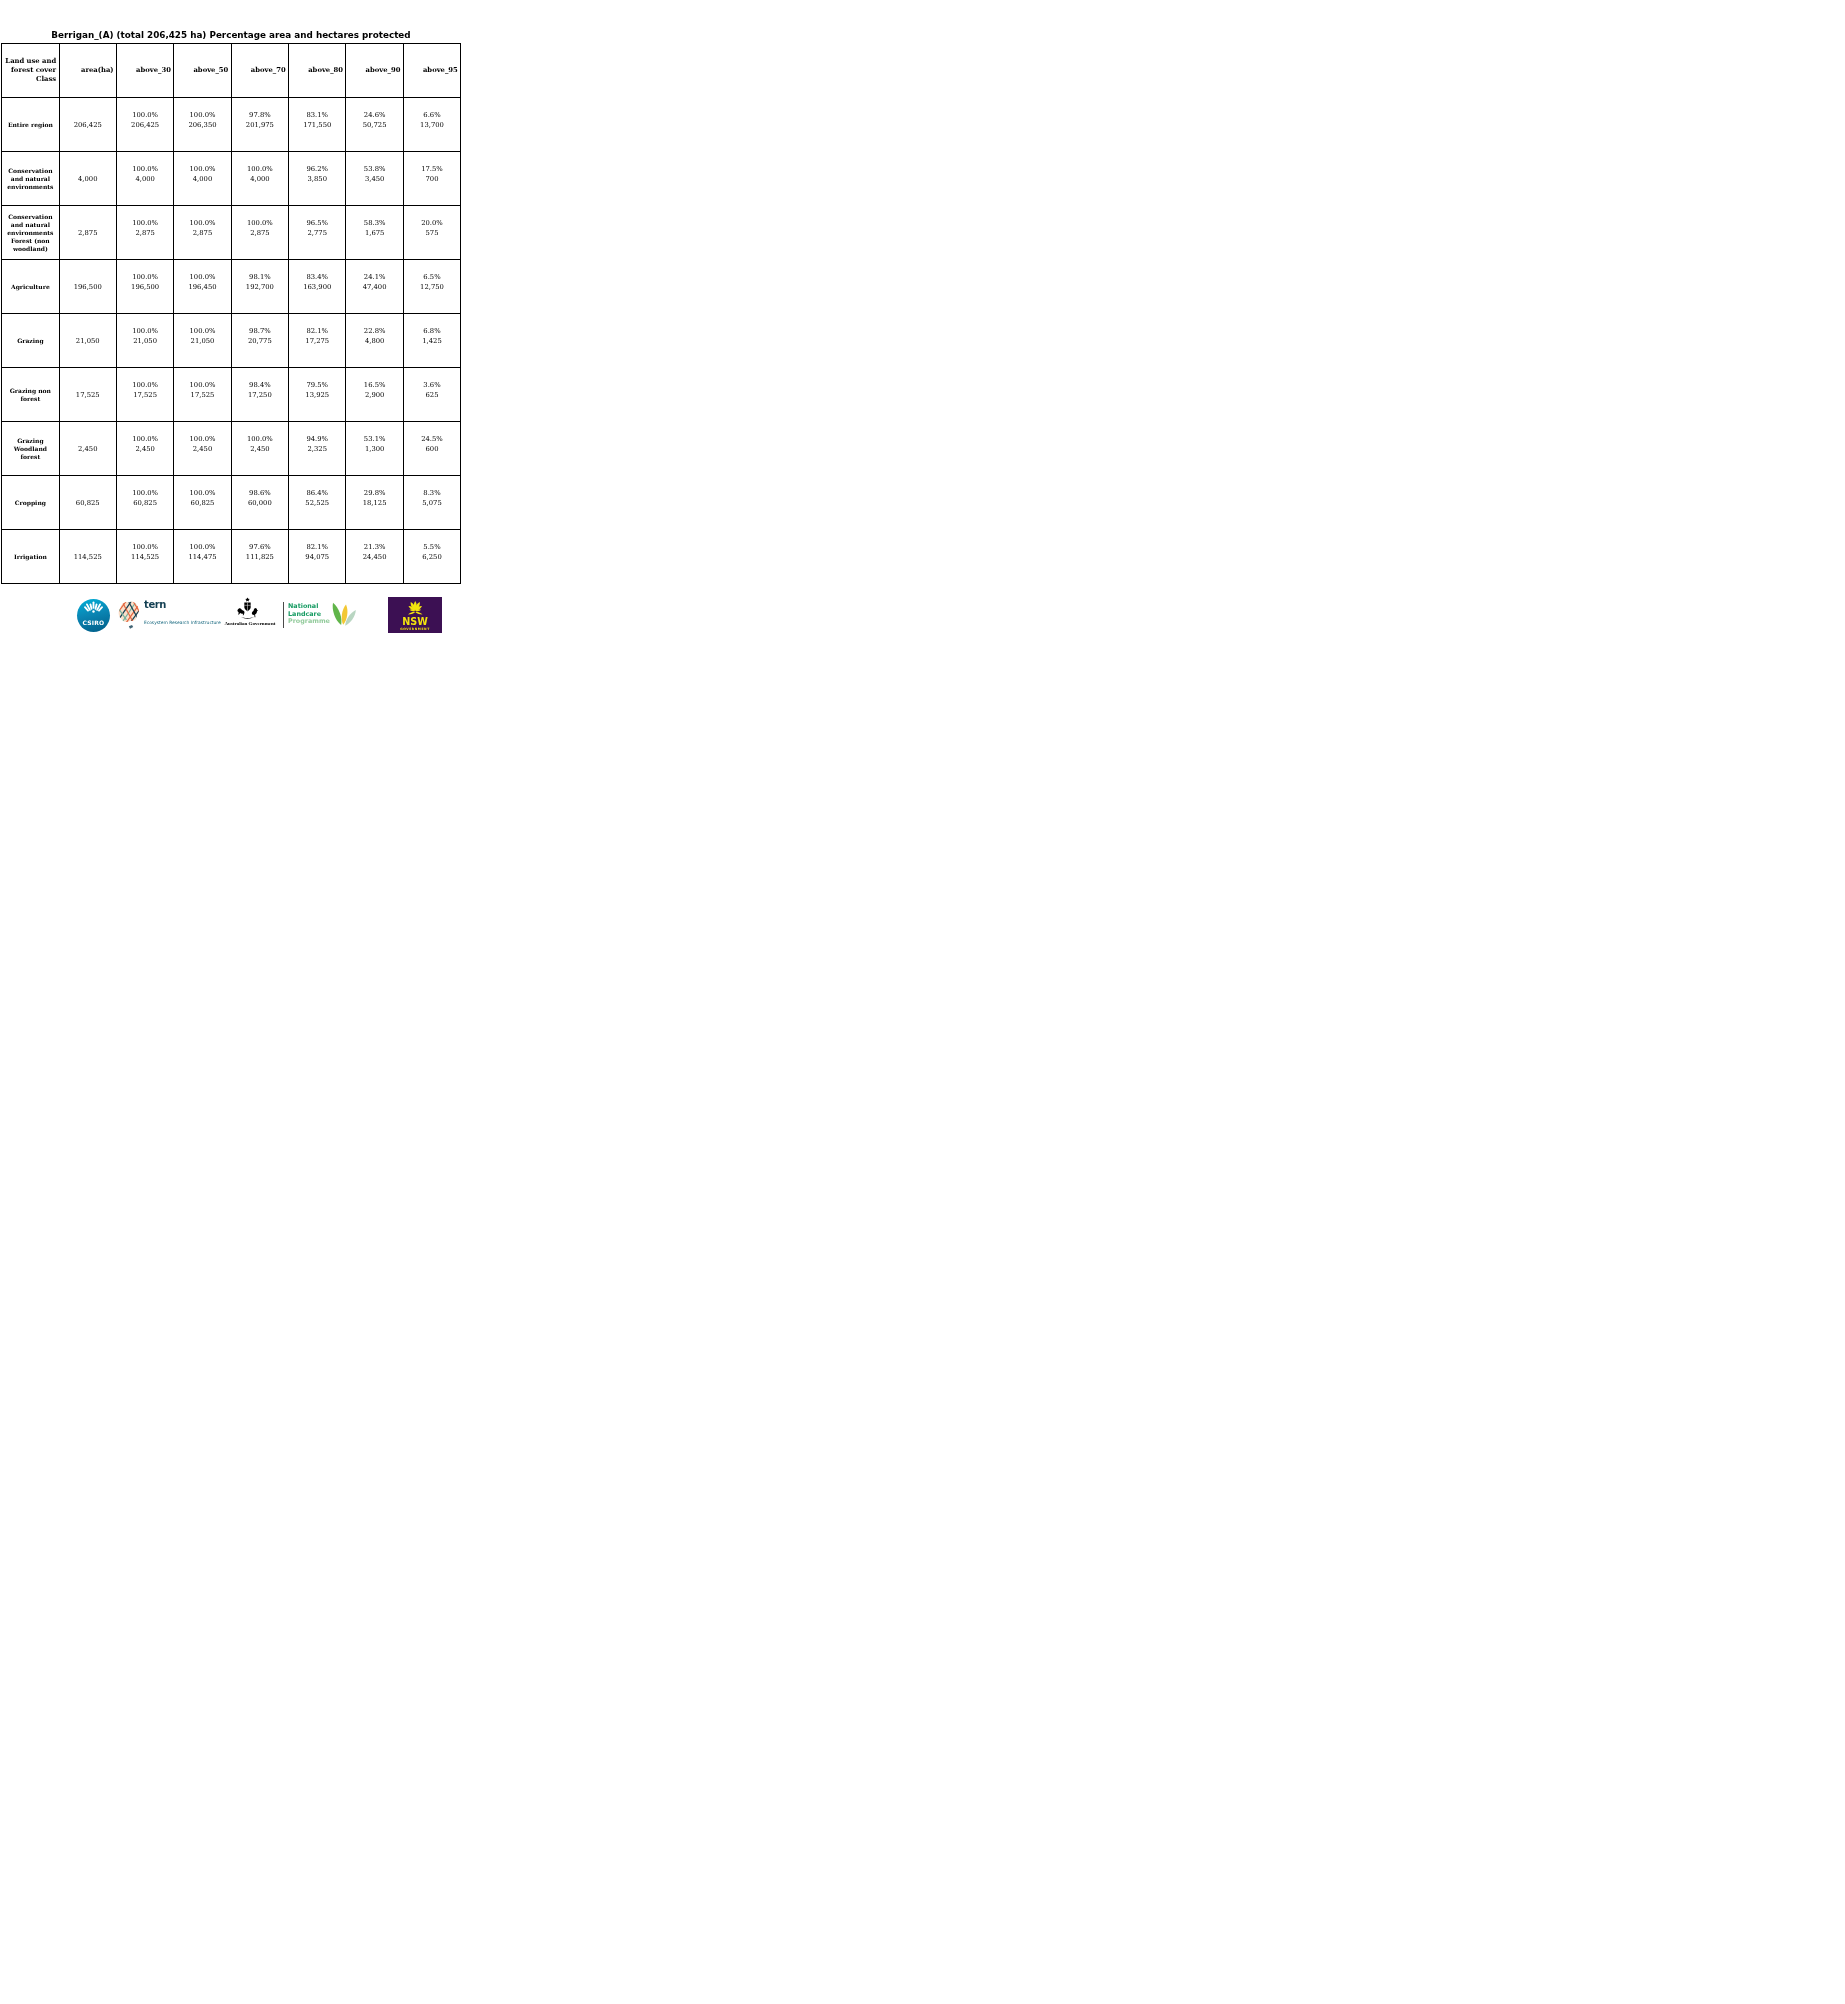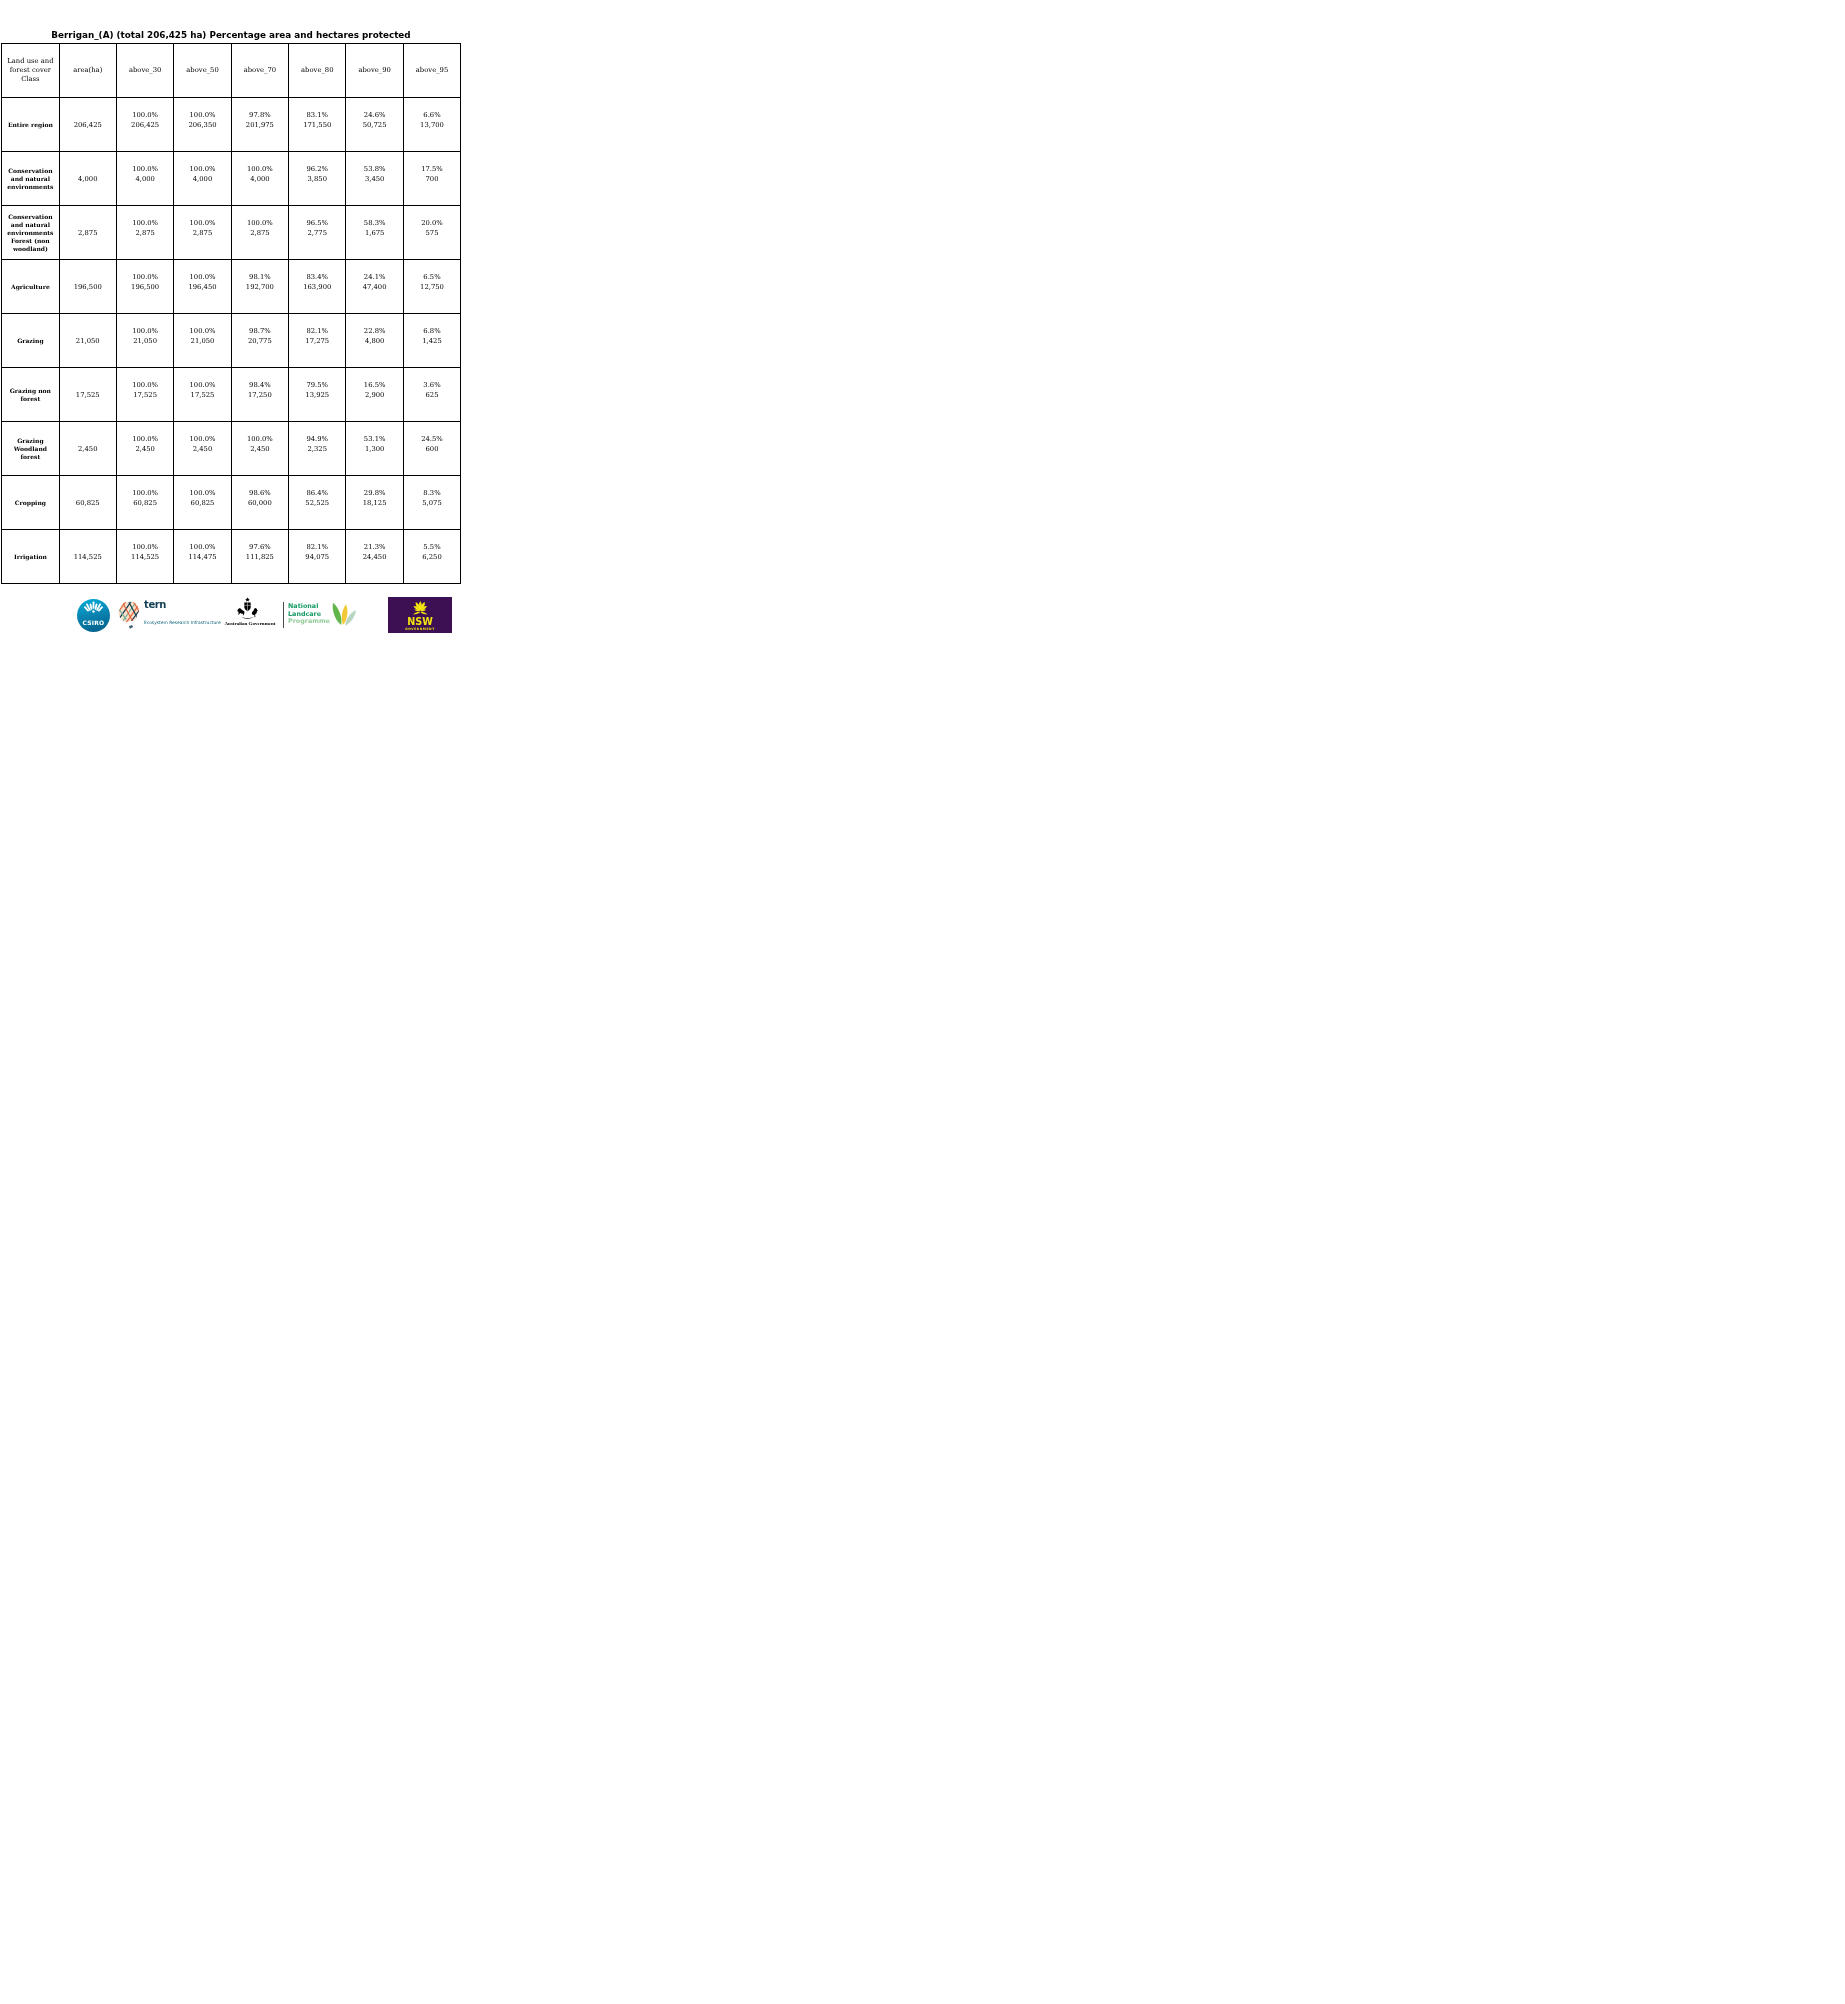--- a/index.html
+++ b/index.html
@@ -24,21 +24,21 @@
   .page{position:relative;width:462px;height:634px;background:#fff;overflow:hidden;
         font-family:"DejaVu Serif", serif;color:#000;}
   .title{margin-top:4.8px;text-align:center;font-family:"DejaVu Sans", sans-serif;
          font-weight:700;font-size:8.8px;line-height:12px;white-space:pre-wrap;}
   table.tvc{position:absolute;top:43px;left:1.2px;width:460px;border-collapse:collapse;
             table-layout:fixed;}
   .tvc th,.tvc td{border-left:0.4px solid var(--table-border);border-right:0.4px solid var(--table-border);
             border-top:0.8px solid var(--table-border);border-bottom:0.8px solid var(--table-border);
             text-align:center;vertical-align:middle;padding:0 2.4px;overflow:hidden;background:#fff;}
   .tvc tr{height:54px;}
-  .tvc th{font-weight:400;font-size:6.8px;line-height:9.2px;}
+  .tvc th{font-weight:700;font-size:6.8px;line-height:9.2px;text-align:right;}
   td.label-cell{font-weight:700;font-size:6px;line-height:8px;}
   td.area-cell{font-size:6.8px;}
   td.data-cell .pair{transform:translateY(-4.4px);}
   .pct,.ha{font-size:6.8px;line-height:9.2px;}
   
   .footer{position:absolute;left:0;top:597px;width:462px;height:37px;}
   .csiro{position:absolute;left:77px;top:1.6px;width:33px;height:33px;border-radius:50%;
          background:linear-gradient(165deg,var(--csiro-blue-top) 0%,#0a86b4 45%,var(--csiro-blue-bottom) 100%);}
   .csiro-label{position:absolute;left:0;bottom:5.2px;width:100%;text-align:center;
          font-family:"DejaVu Sans", sans-serif;font-weight:700;font-size:6px;color:#fff;letter-spacing:0.2px;}
@@ -48,21 +48,21 @@
   .tern-sub{position:absolute;left:144px;top:23px;font-family:"DejaVu Sans", sans-serif;
          font-size:4.4px;color:var(--tern-teal);}
   .crest{position:absolute;left:235px;top:0;}
   .ausgov-label{position:absolute;left:216px;top:24px;width:68px;text-align:center;
          font-family:"Liberation Serif", serif;font-weight:700;font-size:5px;color:#000;}
   .lc-divider{position:absolute;left:283px;top:4.8px;width:0.8px;height:26.5px;background:#4a4a4a;}
   .landcare-text{position:absolute;left:288px;top:6px;font-family:"DejaVu Sans", sans-serif;
          font-size:6.4px;line-height:7.6px;font-weight:700;color:var(--landcare-green);}
   .landcare-text .light{font-weight:700;color:var(--landcare-light-green);}
   .landcare-leaves{position:absolute;left:326px;top:0.8px;}
-  .nsw{position:absolute;left:388px;top:0;width:64px;height:36px;background:var(--nsw-purple);
+  .nsw{position:absolute;left:388px;top:0;width:54px;height:36px;background:var(--nsw-purple);
        text-align:center;}
   .nsw-word{margin-top:0.8px;font-family:"DejaVu Sans", sans-serif;font-weight:700;font-size:9.6px;
        line-height:9.6px;color:var(--nsw-yellow);}
   .nsw-sub{font-family:"DejaVu Sans", sans-serif;font-weight:700;font-size:3px;letter-spacing:0.6px;
        color:var(--nsw-yellow);}
 </style>
 </head>
 <body>
 
 <div class="page">

